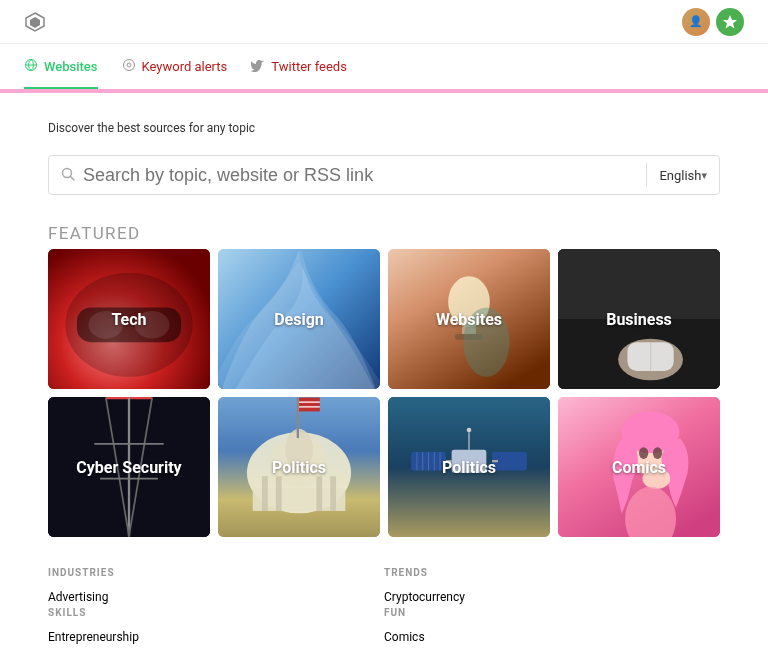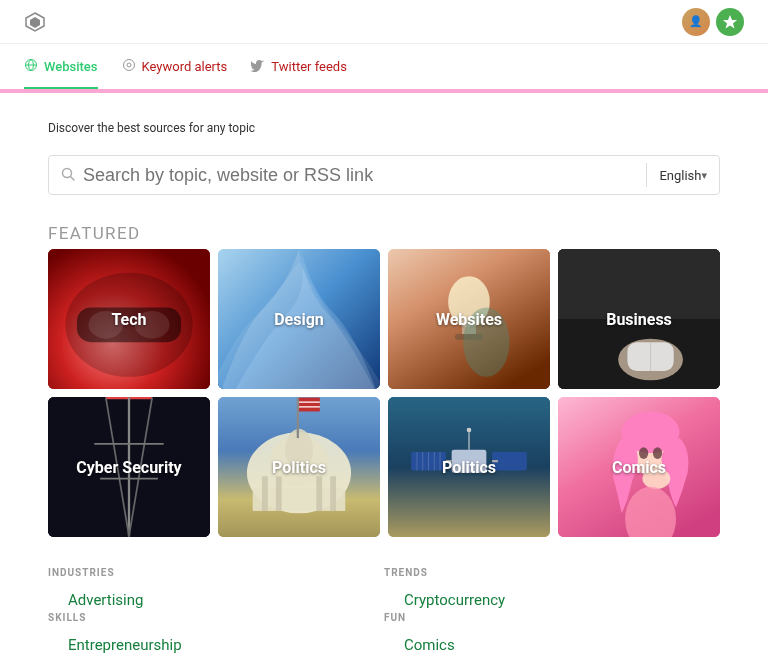--- a/index.html
+++ b/index.html
@@ -270,25 +270,24 @@
     .cat-group-title {
       font-size: 10px;
       font-weight: 700;
       letter-spacing: 0.1em;
       color: #999;
       text-transform: uppercase;
       margin-bottom: 10px;
     }
 
     .cat-item {
-      font-size: 15px;
-      color: #15803d;
+      font-size: 12px;
+      color: #000000;
       cursor: pointer;
       line-height: 1.6;
-      margin-left: 20px;
     }
   </style>
 </head>
 <body>
 
 <header class="header">
   <div class="header-logo">
     <svg width="22" height="22" viewBox="0 0 22 22" fill="none">
       <polygon points="11,2 20,7 20,15 11,20 2,15 2,7" stroke="#888" stroke-width="1.5" fill="none"></polygon>
       <polygon points="11,6 16,9 16,14 11,17 6,14 6,9" fill="#888"></polygon>

